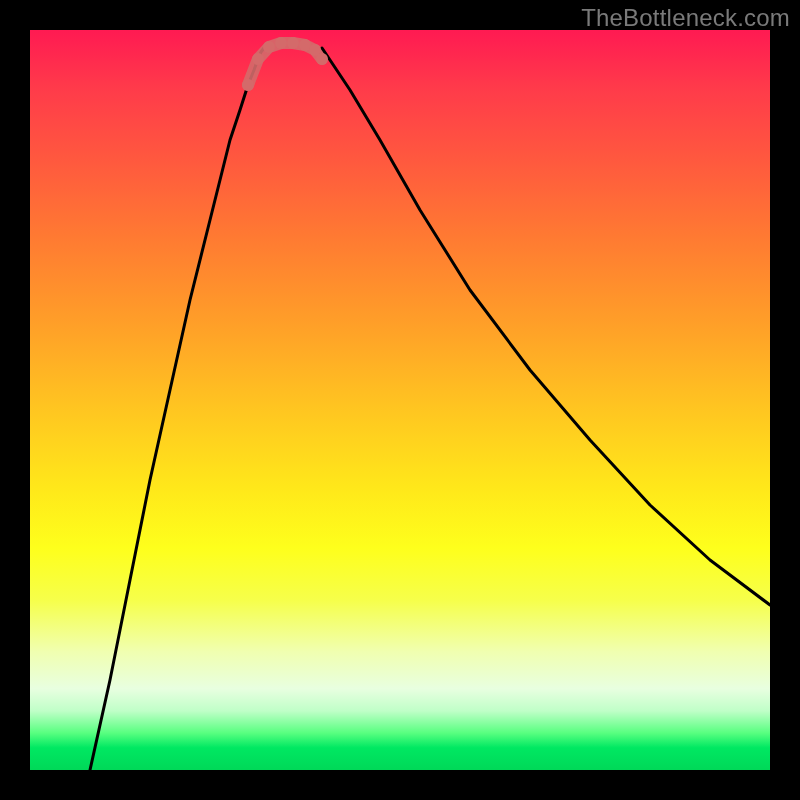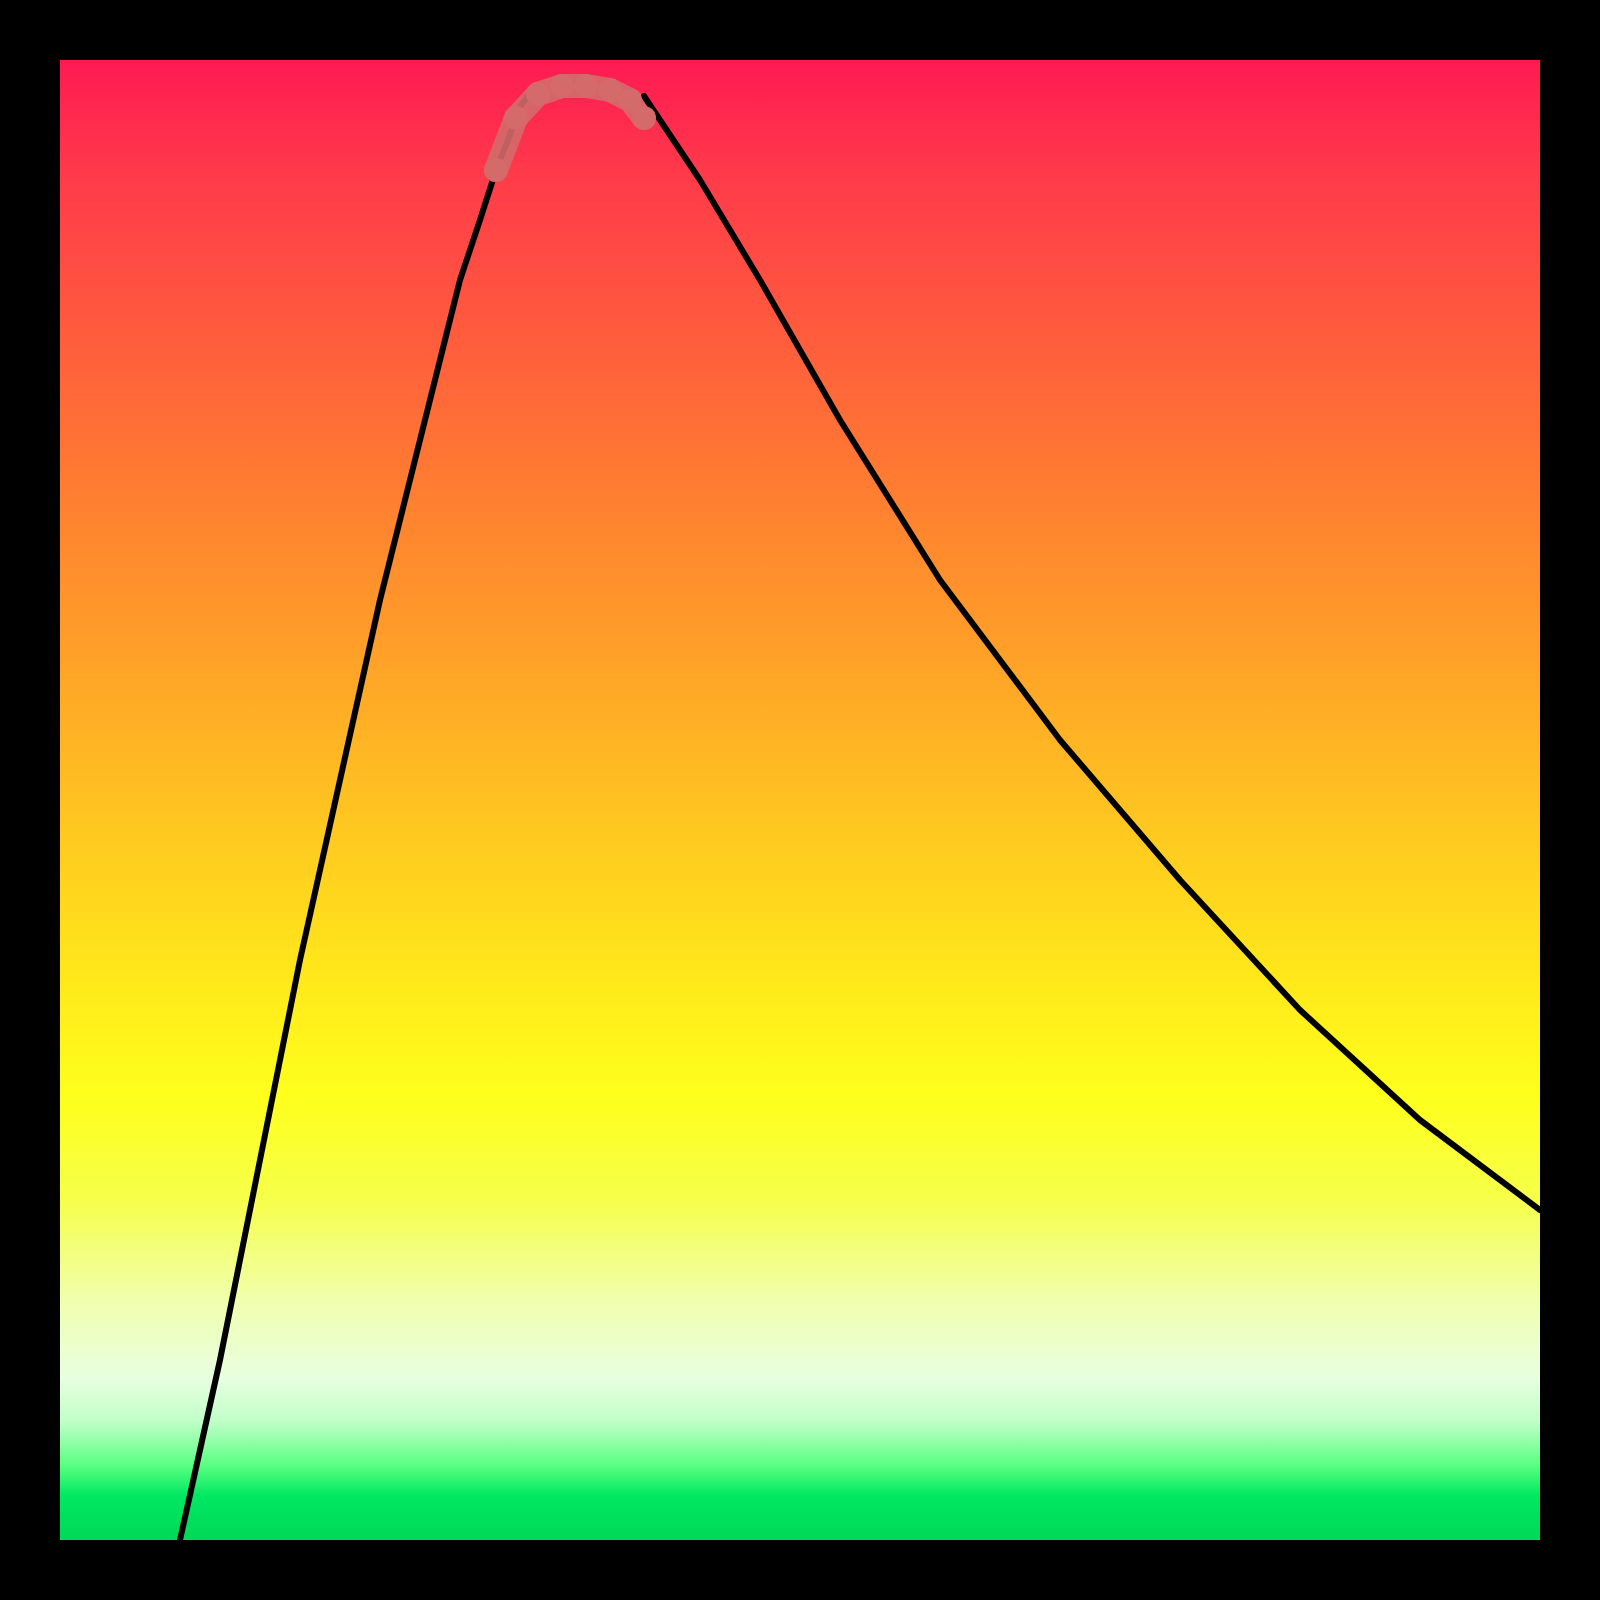--- a/index.html
+++ b/index.html
@@ -57,20 +57,21 @@
     font-size: 24px;
     font-weight: 400;
     letter-spacing: 0.2px;
     user-select: none;
   }
 </style>
 </head>
 <body>
 
 <div class="frame">
+  <div class="watermark">TheBottleneck.com</div>
   <div class="plot">
     <svg class="curves" viewBox="0 0 740 740">
       <g id="svg-layer">
           <path d="M60 740 L80 650 L100 550 L120 450 L140 360 L160 270 L180 190 L200 110 L210 80 L218 55 L224 40 L228 29 L231 22 L234 18 " fill="none" stroke="#000000" stroke-width="3" stroke-linecap="round" stroke-linejoin="round"></path>
           <path d="M218 55 L228 29 L239 17 L251 13 L263 13 L275 15 L285 20 L292 29 " fill="none" stroke="#d46a6a" stroke-width="12" stroke-linecap="round" stroke-linejoin="round" opacity="0.9"></path>
           <path d="M292 18 L300 30 L320 60 L350 110 L390 180 L440 260 L500 340 L560 410 L620 475 L680 530 L740 575 " fill="none" stroke="#000000" stroke-width="3" stroke-linecap="round" stroke-linejoin="round"></path>
           <circle cx="218" cy="55" r="6" fill="#d46a6a"></circle>
           <circle cx="228" cy="29" r="6" fill="#d46a6a"></circle>
           <circle cx="239" cy="17" r="6" fill="#d46a6a"></circle>
           <circle cx="251" cy="13" r="6" fill="#d46a6a"></circle>

